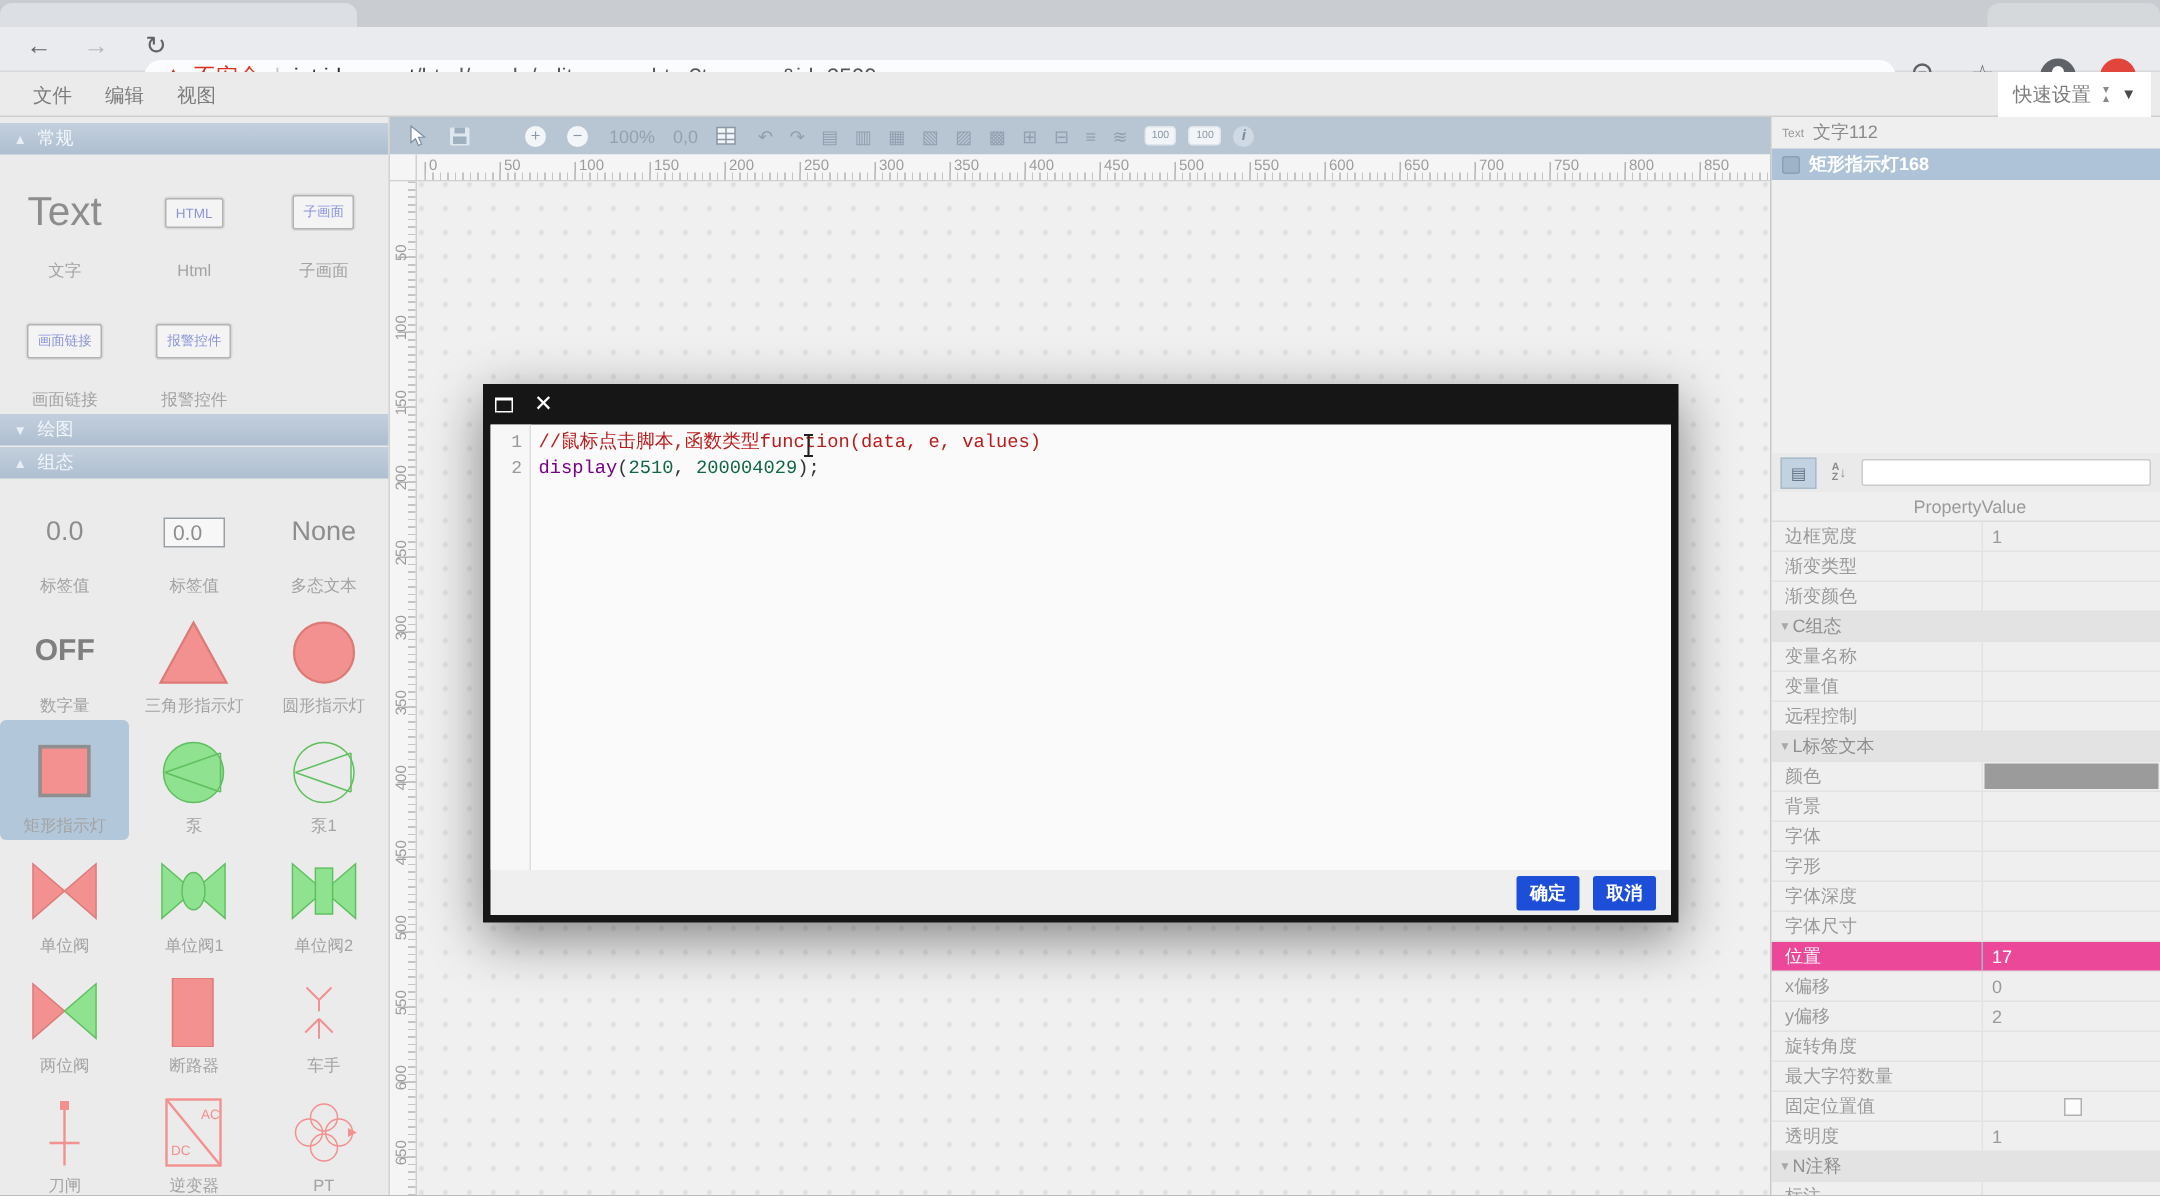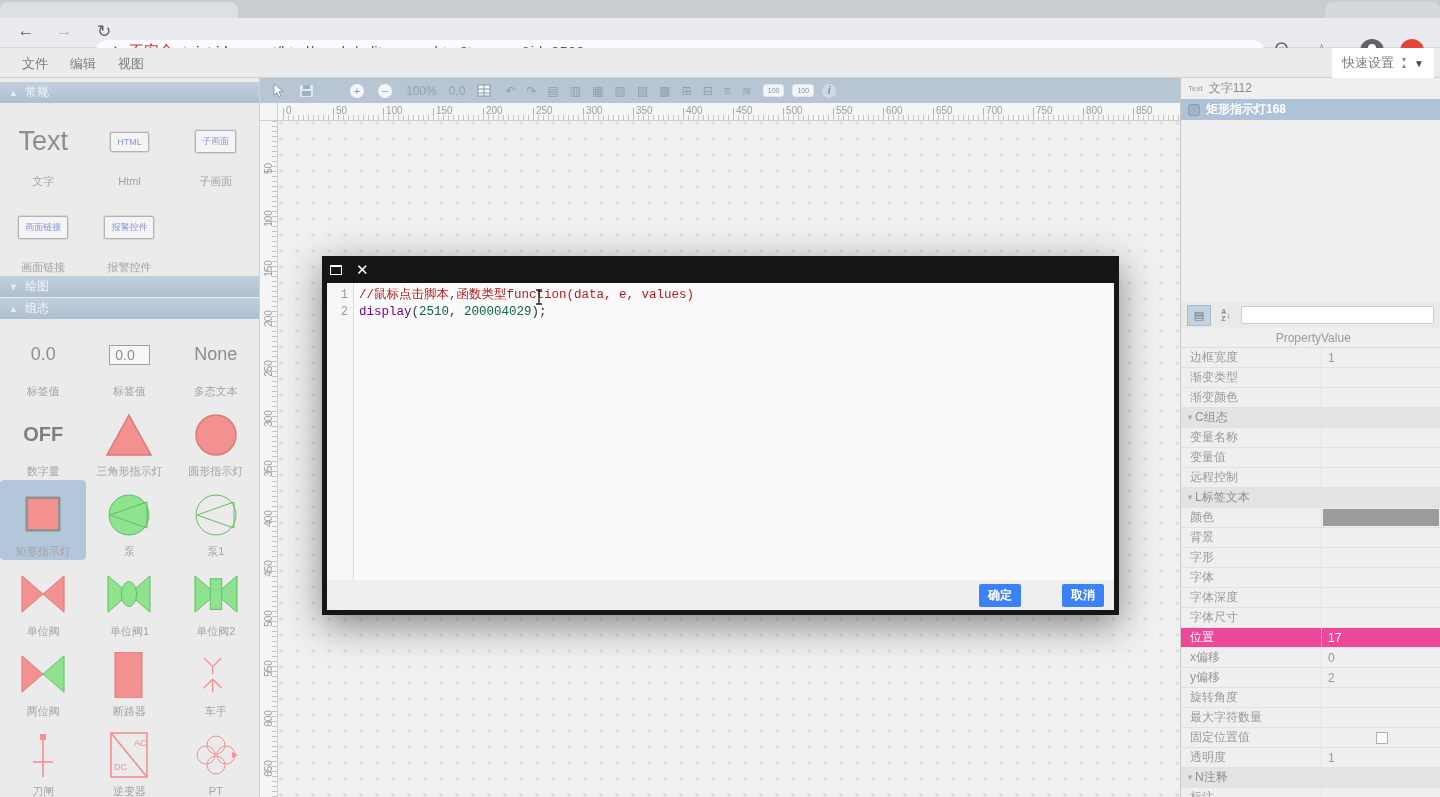--- a/index.html
+++ b/index.html
@@ -83,21 +83,21 @@
   .gutter{width:27px;background:#f7f7f7;border-right:1px solid #ddd;padding-top:4px;}
   .gut-num{font-family:"Liberation Mono","DejaVu Sans Mono",monospace;font-size:12px;line-height:17px;color:#999;text-align:right;padding-right:5px;}
   .codecol{flex:1;padding-top:4px;position:relative;}
   .code-line{font-family:"Liberation Mono","DejaVu Sans Mono",monospace;font-size:12.5px;line-height:17px;white-space:pre;padding-left:5px;}
   .tok-comment{color:#b91c1c;}
   .tok-name{color:#770088;}
   .tok-number{color:#116644;}
   .tok-plain{color:#333;}
   .ibeam{position:absolute;left:180px;top:6px;}
   .dlg-footer{height:30px;background:#efefef;display:flex;align-items:center;justify-content:flex-end;gap:9px;padding-right:10px;}
-  .btn-red{background:#3b82f6;color:#fff;font-size:12px;font-weight:bold;padding:3px 9px;border-radius:2px;cursor:pointer;margin-left:32px;}
+  .btn-red{background:#1d4ed8;color:#fff;font-size:12px;font-weight:bold;padding:3px 9px;border-radius:2px;cursor:pointer;}
 
   
   .inspector{position:absolute;left:1180px;top:78px;width:260px;height:719px;background:#efefef;border-left:1px solid #c8c8c8;overflow:hidden;}
   .obj{height:21px;display:flex;align-items:center;padding-left:7px;gap:6px;font-size:12px;color:#8a8a8a;cursor:pointer;}
   .obj.selected{background:#aec3d8;color:#fff;font-weight:bold;}
   .obj-text-icon{font-size:8px;color:#9a9a9a;}
   .obj-rect-icon{width:12px;height:12px;border-radius:2px;background:#9fb3c6;border:1px solid #8aa0b5;}
   .insp-spacer{height:182px;}
   .insp-tools{height:26px;display:flex;align-items:center;padding:0 6px;gap:4px;background:#eaeaea;}
   .cat-btn{width:24px;height:21px;background:#c3d2e0;border:1px solid #a9bac9;display:flex;align-items:center;justify-content:center;font-size:11px;color:#64748a;cursor:pointer;}
@@ -600,27 +600,27 @@
             <span class="swatch" style="background: rgb(155, 155, 155);"></span>
           </span>
         </div>
         <div class="prow">
           <span class="pl">背景</span>
           <span class="pvw">
             <span></span>
           </span>
         </div>
         <div class="prow">
+          <span class="pl">字体</span>
+          <span class="pvw">
+            <span></span>
+          </span>
+        </div>
+        <div class="prow">
           <span class="pl">字形</span>
-          <span class="pvw">
-            <span></span>
-          </span>
-        </div>
-        <div class="prow">
-          <span class="pl">字体</span>
           <span class="pvw">
             <span></span>
           </span>
         </div>
         <div class="prow">
           <span class="pl">字体深度</span>
           <span class="pvw">
             <span></span>
           </span>
         </div>

